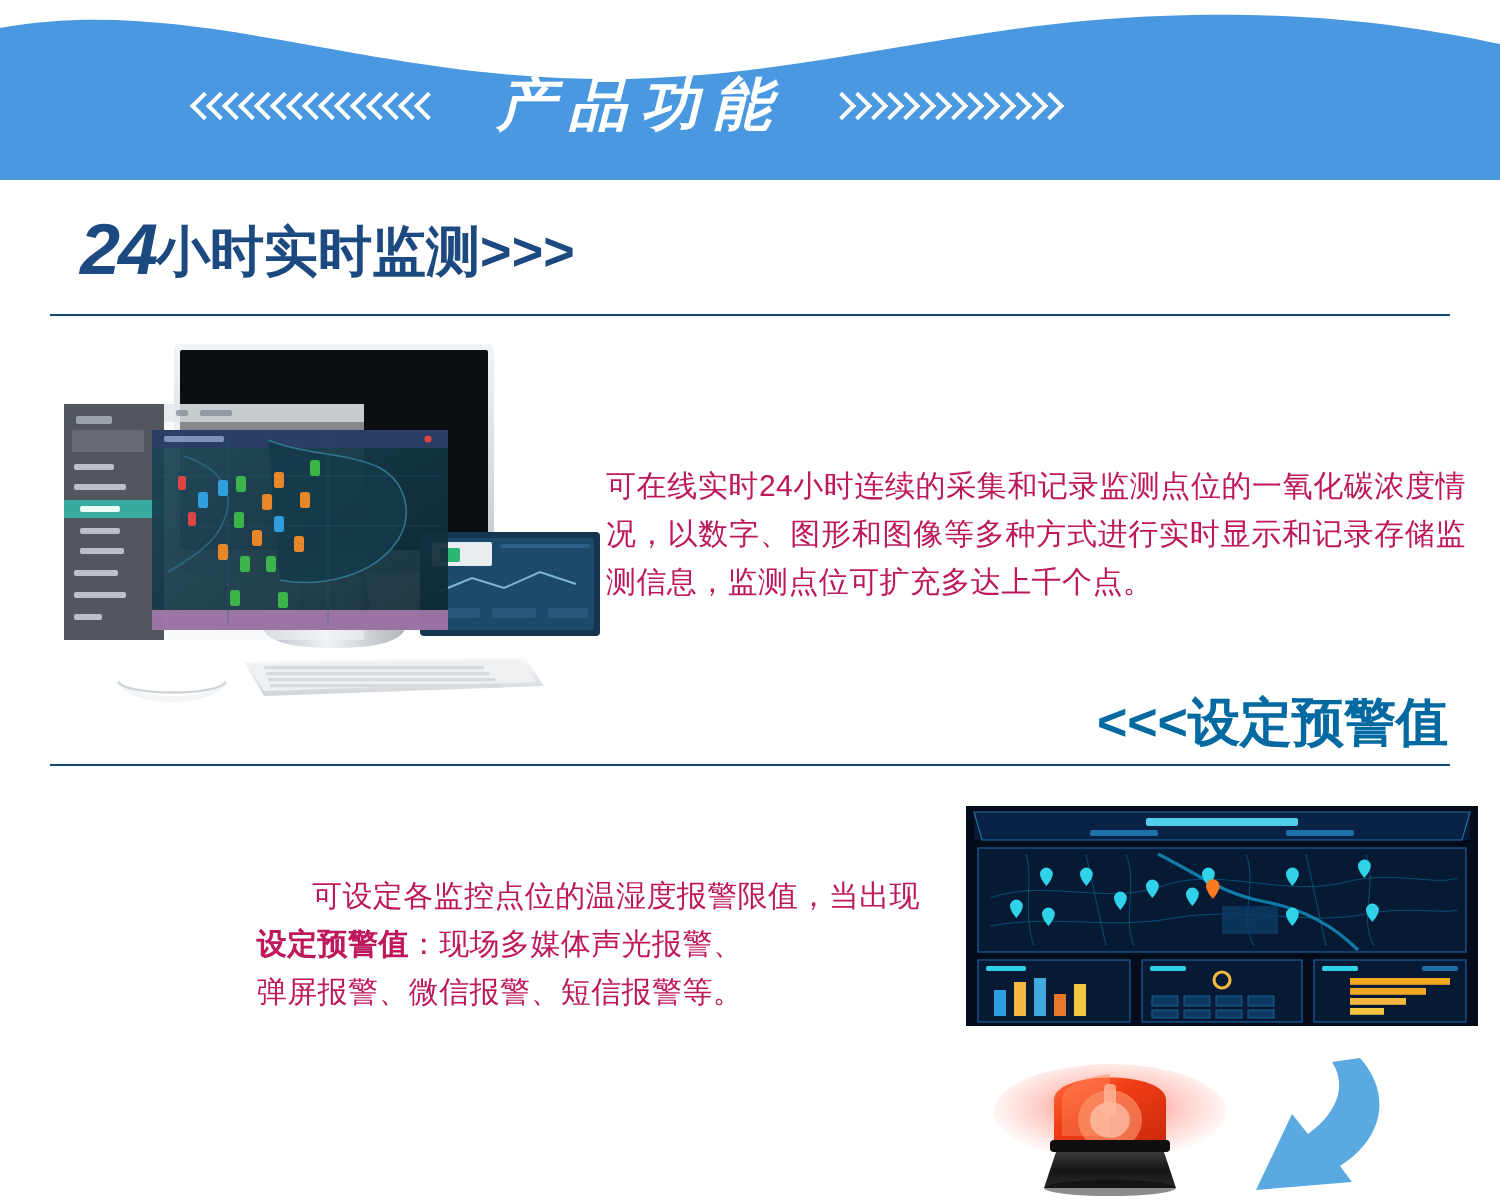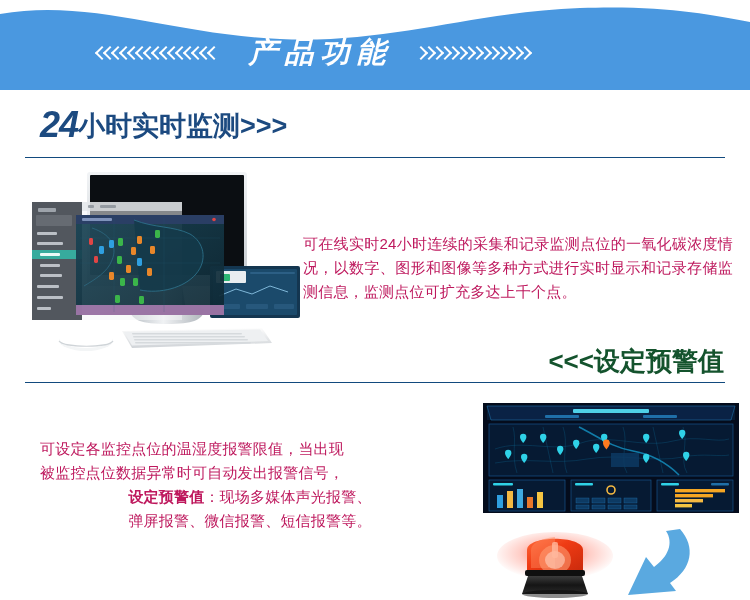--- a/index.html
+++ b/index.html
@@ -99,21 +99,21 @@
   #heading-24h {
     left: 28px;
     top: 104px;
     margin-left: 12px;
   }
   #heading-preset {
     right: 26px;
     top: 344px;
     font-size: 26px;
     font-weight: bold;
-    color: #14532d;
+    color: #0369a1;
   }
 
   .rule {
     position: absolute;
     left: 25px;
     width: 700px;
     height: 0;
     border-top: 1.6px solid #124a7e;
   }
   #rule-top { top: 157px; }
@@ -132,21 +132,21 @@
     top: 217px;
     width: 430px;
     text-align: justify;
   }
   #para-alarm {
     left: 40px;
     top: 437px;
     width: 420px;
     text-align: center;
   }
-  #para-alarm .line-left { text-align: left; display: block; }
+  #para-alarm .line-left { text-align: right; display: block; }
   #para-alarm .line-right { text-align: center; display: block; }
   #para-alarm b { font-weight: bold; }
 
   
   .art-monitor {
     position: absolute;
     left: 14px;
     top: 168px;
     width: 290px;
     height: 188px;
@@ -341,21 +341,20 @@
   </g>
 </svg>
 
 <p class="para" id="para-monitor">可在线实时24小时连续的采集和记录监测点位的一氧化碳浓度情况，以数字、图形和图像等多种方式进行实时显示和记录存储监测信息，监测点位可扩充多达上千个点。</p>
 
 <div class="sec-head" id="heading-preset">&lt;&lt;&lt;设定预警值</div>
 <div class="rule" id="rule-mid"></div>
 
 <div class="para" id="para-alarm">
   <span class="line-left">可设定各监控点位的温湿度报警限值，当出现</span>
-  <span class="line-left">被监控点位数据异常时可自动发出报警信号，</span>
   <span class="line-left" style="text-align:center;"><b>设定预警值</b><span>：现场多媒体声光报警、</span></span>
   <span class="line-right">弹屏报警、微信报警、短信报警等。</span>
 </div>
 
 <svg class="art-dash" viewBox="0 0 256 110">
   <rect x="0" y="0" width="256" height="110" fill="#040c1c"></rect>
   <rect x="4" y="3" width="248" height="14" fill="#071a33"></rect>
   <path d="M4,3 L252,3 L248,17 L8,17 Z" fill="#0a2245" stroke="#1f6fa8" stroke-width="0.6"></path>
   <rect x="90" y="6" width="76" height="4" rx="1" fill="#4fd0e8"></rect>
   <rect x="62" y="12" width="34" height="3" rx="1" fill="#1f6fa8"></rect>

